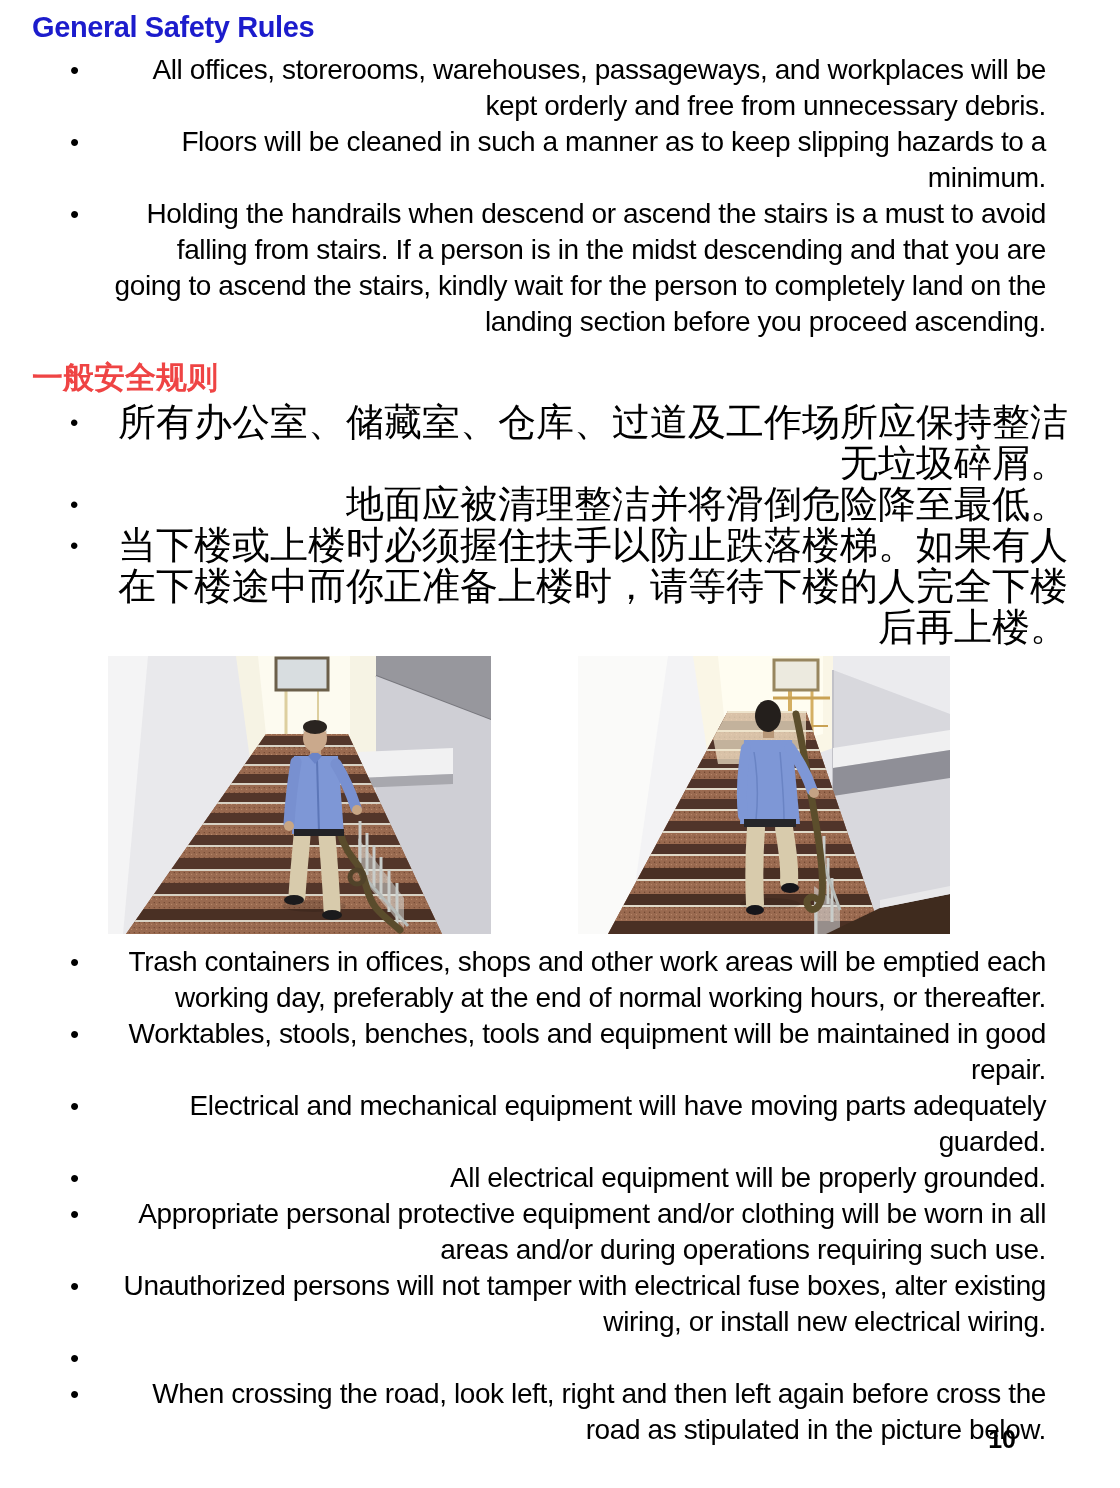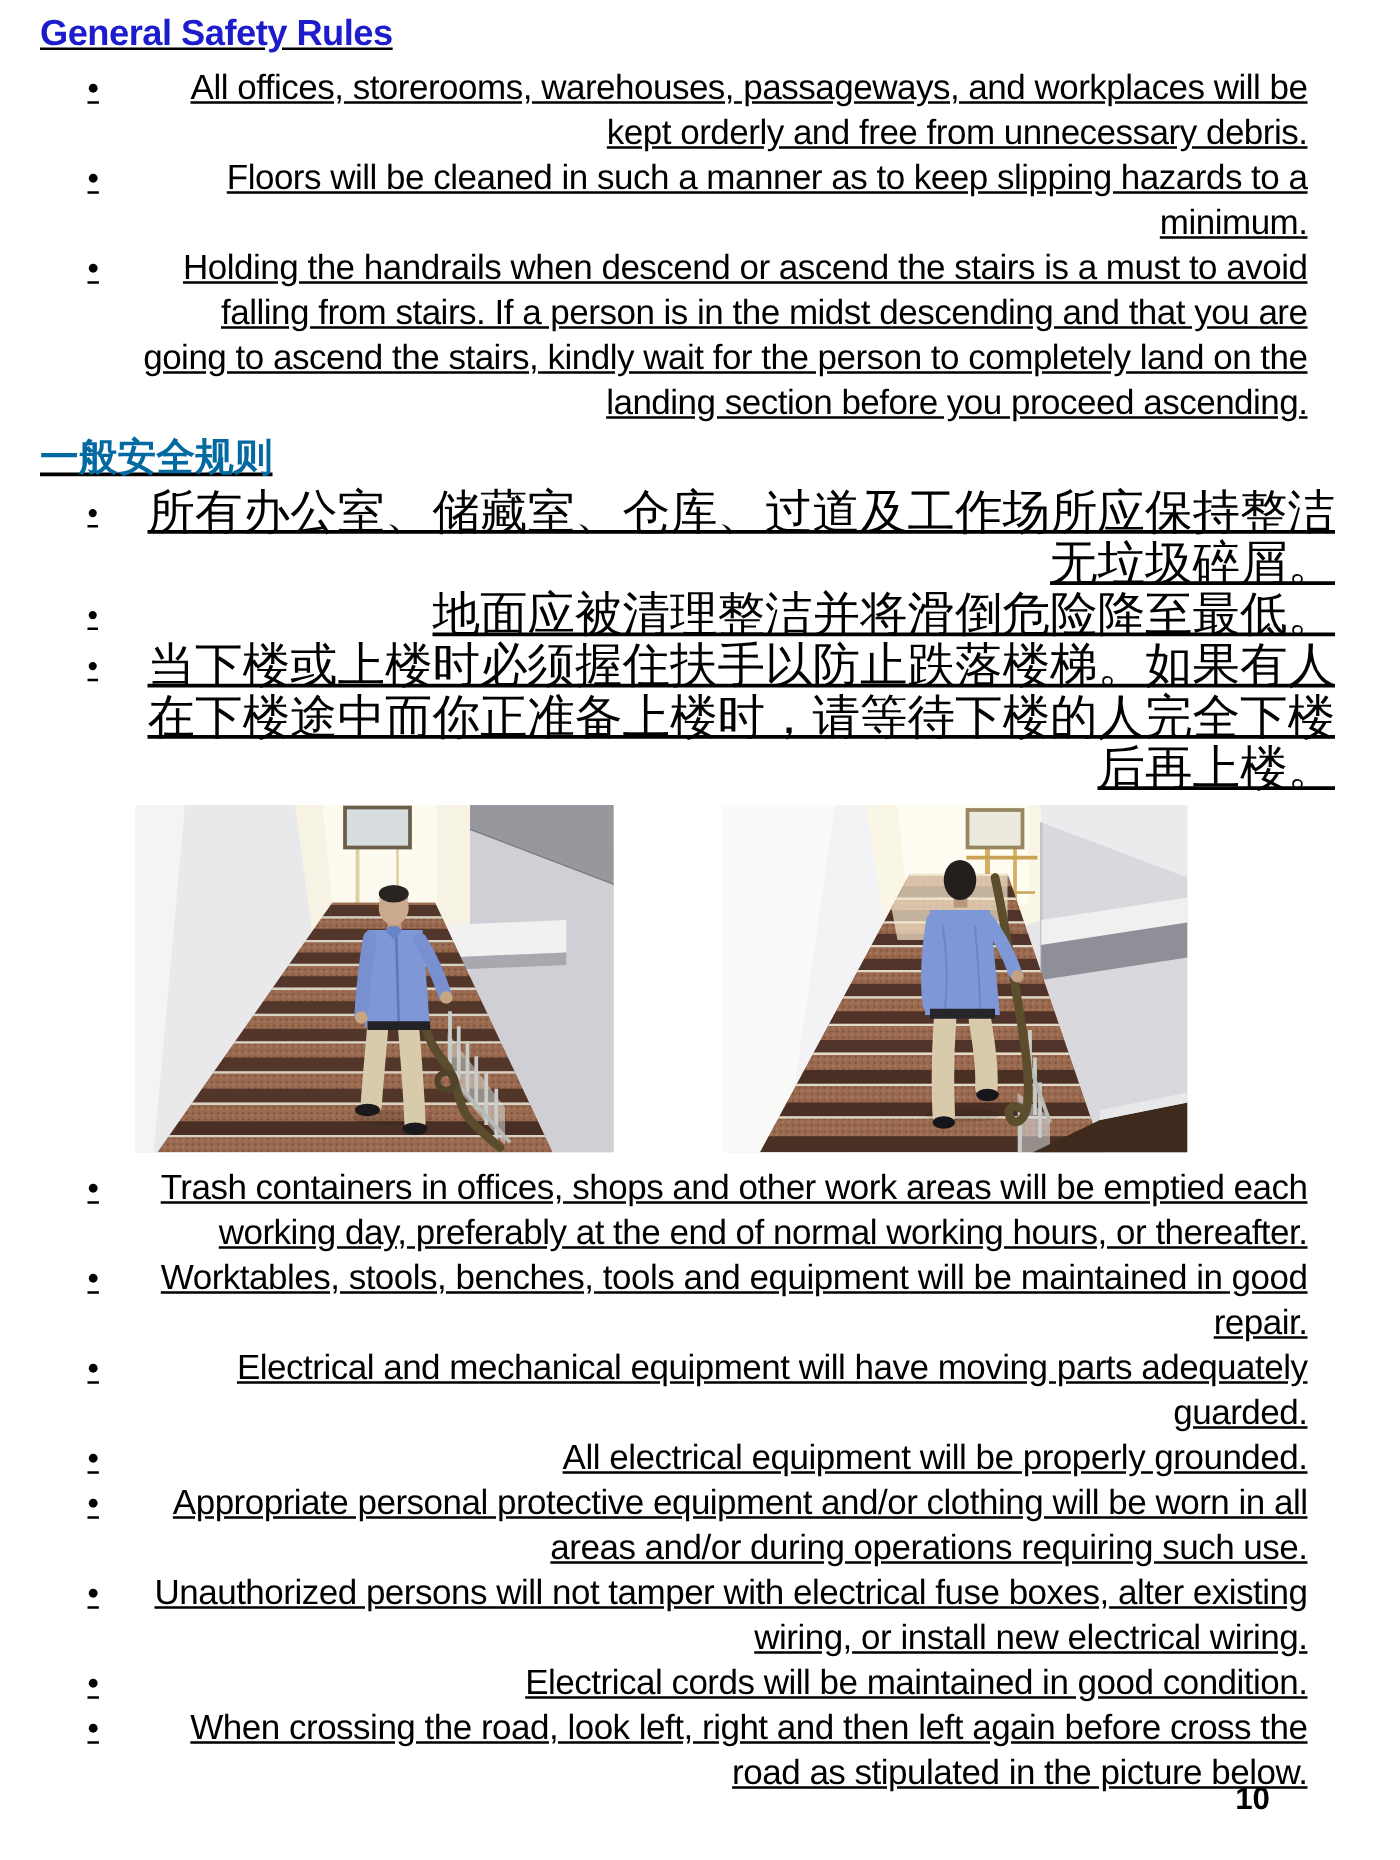--- a/index.html
+++ b/index.html
@@ -4,31 +4,31 @@
 <style>
   html,body{margin:0;padding:0;background:#fff;}
   .page{
     position:relative;
     width:1120px;height:1488px;
     background:#ffffff;
     overflow:hidden;
     font-family:"Liberation Sans",sans-serif;
     color:#000;
   }
-  .inner{padding:10px 40px 0 32px;text-decoration:underline;}
+  .inner{padding:10px 40px 0 32px;}
   h1.title-en{
     margin:0 0 8px 0;
     font-size:29px;line-height:34px;
     font-weight:bold;color:#1c1ccc;
     letter-spacing:-0.4px;
   }
   h2.title-zh{
-    margin:6px 0 4px 0;
+    margin:18px 0 4px 0;
     font-size:31px;line-height:40px;
-    font-weight:bold;color:#0369a1;
+    font-weight:bold;color:#ef4444;
     font-family:"Liberation Serif",serif;
   }
   ul.rules{list-style:none;margin:0;padding:0;}
   ul.rules li{display:flex;align-items:flex-start;}
   ul.rules .b{
     flex:0 0 38px;margin-left:38px;
     text-align:left;font-size:26px;line-height:36px;
   }
   ul.rules .t{
     flex:0 1 938px;max-width:938px;
@@ -302,21 +302,20 @@
       <li>
         <span class="b">•</span>
         <span class="t">Appropriate personal protective equipment and/or clothing will be worn in all areas and/or during operations requiring such use.</span>
       </li>
       <li>
         <span class="b">•</span>
         <span class="t">Unauthorized persons will not tamper with electrical fuse boxes, alter existing wiring, or install new electrical wiring.</span>
       </li>
       <li>
         <span class="b">•</span>
-        <span class="t">Electrical cords will be maintained in good condition.</span>
       </li>
       <li>
         <span class="b">•</span>
         <span class="t">When crossing the road, look left, right and then left again before cross the road as stipulated in the picture below.</span>
       </li>
     </ul>
 
   </div>
 
   <div class="page-number">10</div>

